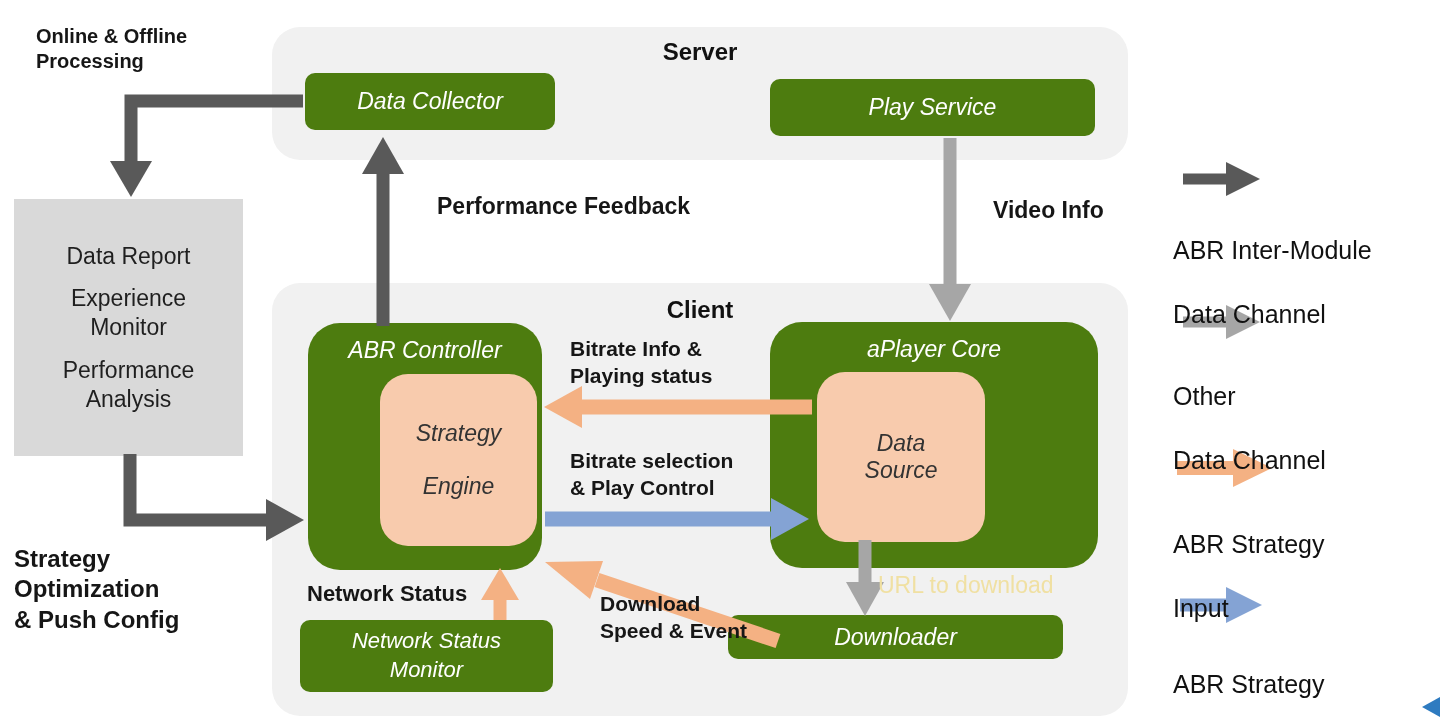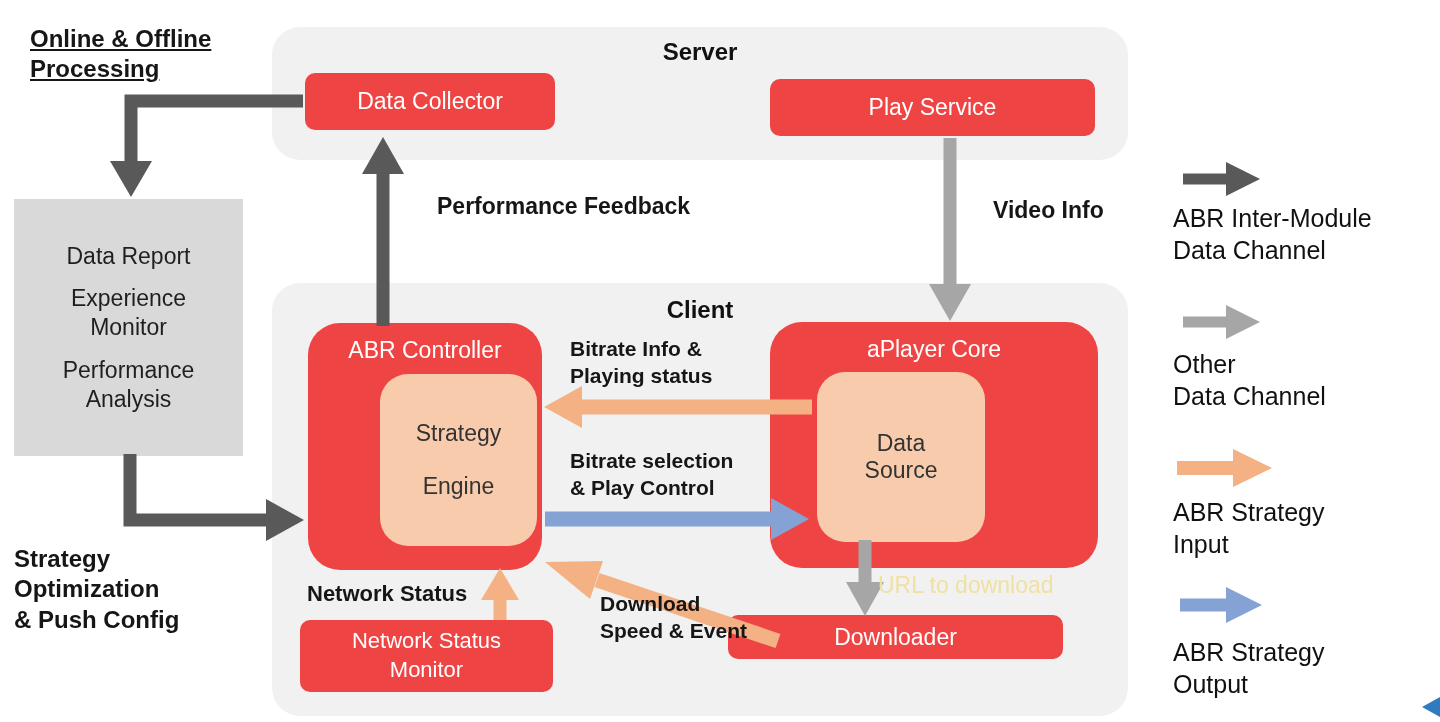--- a/index.html
+++ b/index.html
@@ -14,21 +14,21 @@
   .zone-title{position:absolute;left:272px;width:856px;text-align:center;font-size:24px;font-weight:700;color:#111;}
   .server-title{top:38px;}
   .client-title{top:296px;}
   
   .gray-panel{
     position:absolute;left:14px;top:199px;width:229px;height:257px;background:#D9D9D9;
     display:flex;flex-direction:column;justify-content:center;align-items:center;gap:14px;
   }
   .panel-item{width:156px;text-align:center;font-size:23px;line-height:1.25;color:#1f1f1f;}
   
-  .obox{position:absolute;background:#ef4444;color:#ffffff;}
+  .obox{position:absolute;background:#4d7c0f;color:#ffffff;font-style:italic;}
   .small-box{border-radius:10px;display:flex;align-items:center;justify-content:center;font-size:23px;font-weight:500;}
   .data-collector{left:305px;top:73px;width:250px;height:57px;}
   .play-service{left:770px;top:79px;width:325px;height:57px;}
   .downloader{left:728px;top:615px;width:335px;height:44px;}
   .network-monitor{left:300px;top:620px;width:253px;height:72px;border-radius:10px;
     display:flex;flex-direction:column;align-items:center;justify-content:center;
     font-size:22px;font-weight:500;line-height:1.3;text-align:center;}
   .big-box{border-radius:32px;}
   .abr-controller{left:308px;top:323px;width:234px;height:247px;}
   .aplayer-core{left:770px;top:322px;width:328px;height:246px;}
@@ -41,25 +41,25 @@
   
   .lbl{position:absolute;font-weight:700;color:#161616;}
   .lbl span{display:block;}
   .lbl-perf{left:437px;top:193px;font-size:23px;}
   .lbl-video{left:993px;top:197px;font-size:23px;}
   .lbl-bitrate-info{left:570px;top:335px;font-size:21px;line-height:1.3;}
   .lbl-bitrate-sel{left:570px;top:447px;font-size:21px;line-height:1.3;}
   .lbl-network{left:307px;top:581px;font-size:22px;}
   .lbl-download{left:600px;top:590px;font-size:21px;line-height:1.3;}
   .lbl-url{left:878px;top:572px;font-size:23px;font-weight:500;color:#F0E0A2;}
-  .lbl-online{left:30px;top:24px;font-size:24px;line-height:1.27;text-decoration:underline;}
+  .lbl-online{left:36px;top:24px;font-size:20px;line-height:1.27;}
   .lbl-strategy-opt{left:14px;top:544px;font-size:24px;line-height:1.27;}
   
   .legend-text{position:absolute;left:1173px;font-size:25px;line-height:1.28;font-weight:500;color:#111;}
-  .legend-text span{display:block;}
+  .legend-text span{display:block;margin-top:32px;}
   .leg1{top:202px;} .leg2{top:348px;} .leg3{top:496px;} .leg4{top:636px;}
   
   .arrows{position:absolute;left:0;top:0;width:1440px;height:722px;pointer-events:none;}
 </style>
 </head>
 <body>
 
 <div class="canvas">
 
   <div class="container server-container"></div>

